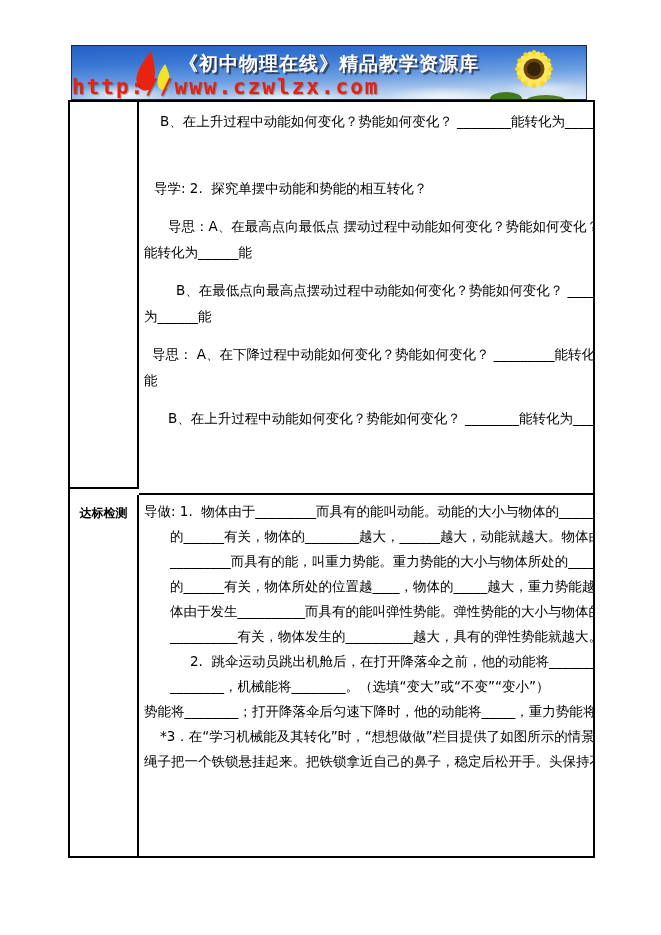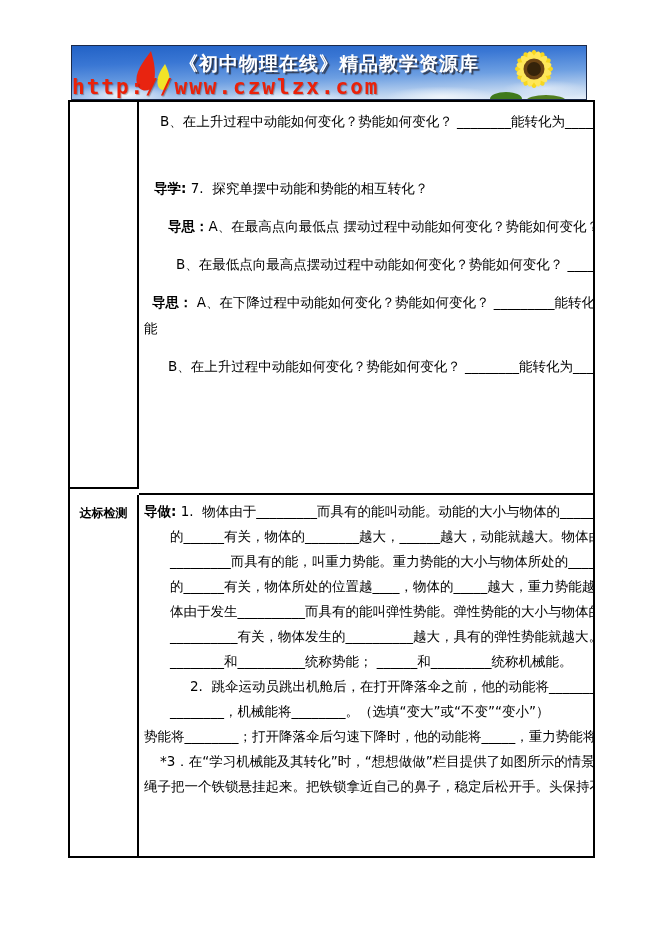--- a/index.html
+++ b/index.html
@@ -47,21 +47,21 @@
   .cell { overflow:hidden; }
   .cell-l1 { grid-row:1; grid-column:1; border-right:2px solid #000; border-bottom:2px solid #000; height:385px; }
   .cell-r1 { grid-row:1; grid-column:2; border-bottom:2px solid #000; height:385px; padding:6px 4px 0 5px; }
   .cell-l2 { grid-row:2; grid-column:1; border-right:2px solid #000; height:354px; text-align:center; padding-top:7px; }
   .cell-r2 { grid-row:2; grid-column:2; height:354px; padding:4px 4px 0 5px; }
 
   .side-label { font-size:12px; font-weight:bold; letter-spacing:0; }
 
   .ln { font-size:13.5px; line-height:26px; white-space:pre; }
   .cell-r2 .ln { line-height:25px; }
-  .ln b { font-weight:bold; }
+  .ln b { font-weight:normal; }
 
   
   .i0  { padding-left:0; }
   .i8  { padding-left:8px; }
   .i10 { padding-left:10px; }
   .i12 { padding-left:12px; }
   .i16 { padding-left:16px; }
   .i24 { padding-left:24px; }
   .i26 { padding-left:26px; }
   .i32 { padding-left:32px; }
@@ -110,40 +110,41 @@
       </svg>
     </span>
   </div>
 
   <div class="tbl">
 
     <div class="cell cell-l1"></div>
 
     <div class="cell cell-r1">
       <div class="ln i16"><b></b><span>B、在上升过程中动能如何变化？势能如何变化？ ________能转化为______能</span></div>
-      <div class="ln i10 mt40"><b>导学:</b><span> 7.  探究单摆中动能和势能的相互转化？</span></div>
+      <div class="ln i10 mt40"><b>导学:</b><span> 2.  探究单摆中动能和势能的相互转化？</span></div>
       <div class="ln i24 mt12"><b>导思：</b><span>A、在最高点向最低点 摆动过程中动能如何变化？势能如何变化？</span></div>
+      <div class="ln i0"><b></b><span>能转化为______能</span></div>
       <div class="ln i32 mt12"><b></b><span>B、在最低点向最高点摆动过程中动能如何变化？势能如何变化？ ________能转化</span></div>
+      <div class="ln i0"><b></b><span>为______能</span></div>
       <div class="ln i8 mt12"><b>导思：</b><span> A、在下降过程中动能如何变化？势能如何变化？ _________能转化为</span></div>
       <div class="ln i0"><b></b><span>能</span></div>
       <div class="ln i24 mt12"><b></b><span>B、在上升过程中动能如何变化？势能如何变化？ ________能转化为______能</span></div>
     </div>
 
     <div class="cell cell-l2">
       <span class="side-label">达标检测</span>
     </div>
 
     <div class="cell cell-r2">
       <div class="ln i0"><b>导做:</b><span> 1.  物体由于_________而具有的能叫动能。动能的大小与物体的________和物体</span></div>
       <div class="ln i26"><b></b><span>的______有关，物体的________越大，______越大，动能就越大。物体由于</span></div>
       <div class="ln i26"><b></b><span>_________而具有的能，叫重力势能。重力势能的大小与物体所处的______和物体</span></div>
       <div class="ln i26"><b></b><span>的______有关，物体所处的位置越____，物体的_____越大，重力势能越大。物</span></div>
       <div class="ln i26"><b></b><span>体由于发生__________而具有的能叫弹性势能。弹性势能的大小与物体的</span></div>
       <div class="ln i26"><b></b><span>__________有关，物体发生的__________越大，具有的弹性势能就越大。</span></div>
-      <div class="ln i26"><b></b><span>________和__________统称势能； ______和_________统称机械能。</span></div>
       <div class="ln i46"><b></b><span>2.  跳伞运动员跳出机舱后，在打开降落伞之前，他的动能将________，重力</span></div>
       <div class="ln i26"><b></b><span>________，机械能将________。（选填“变大”或“不变”“变小”）</span></div>
       <div class="ln i0"><b></b><span>势能将________；打开降落伞后匀速下降时，他的动能将_____，重力势能将</span></div>
       <div class="ln i16"><b></b><span>*3．在“学习机械能及其转化”时，“想想做做”栏目提供了如图所示的情景，用</span></div>
       <div class="ln i0"><b></b><span>绳子把一个铁锁悬挂起来。把铁锁拿近自己的鼻子，稳定后松开手。头保持不动，锁向</span></div>
     </div>
 
   </div>
 </div>
 

